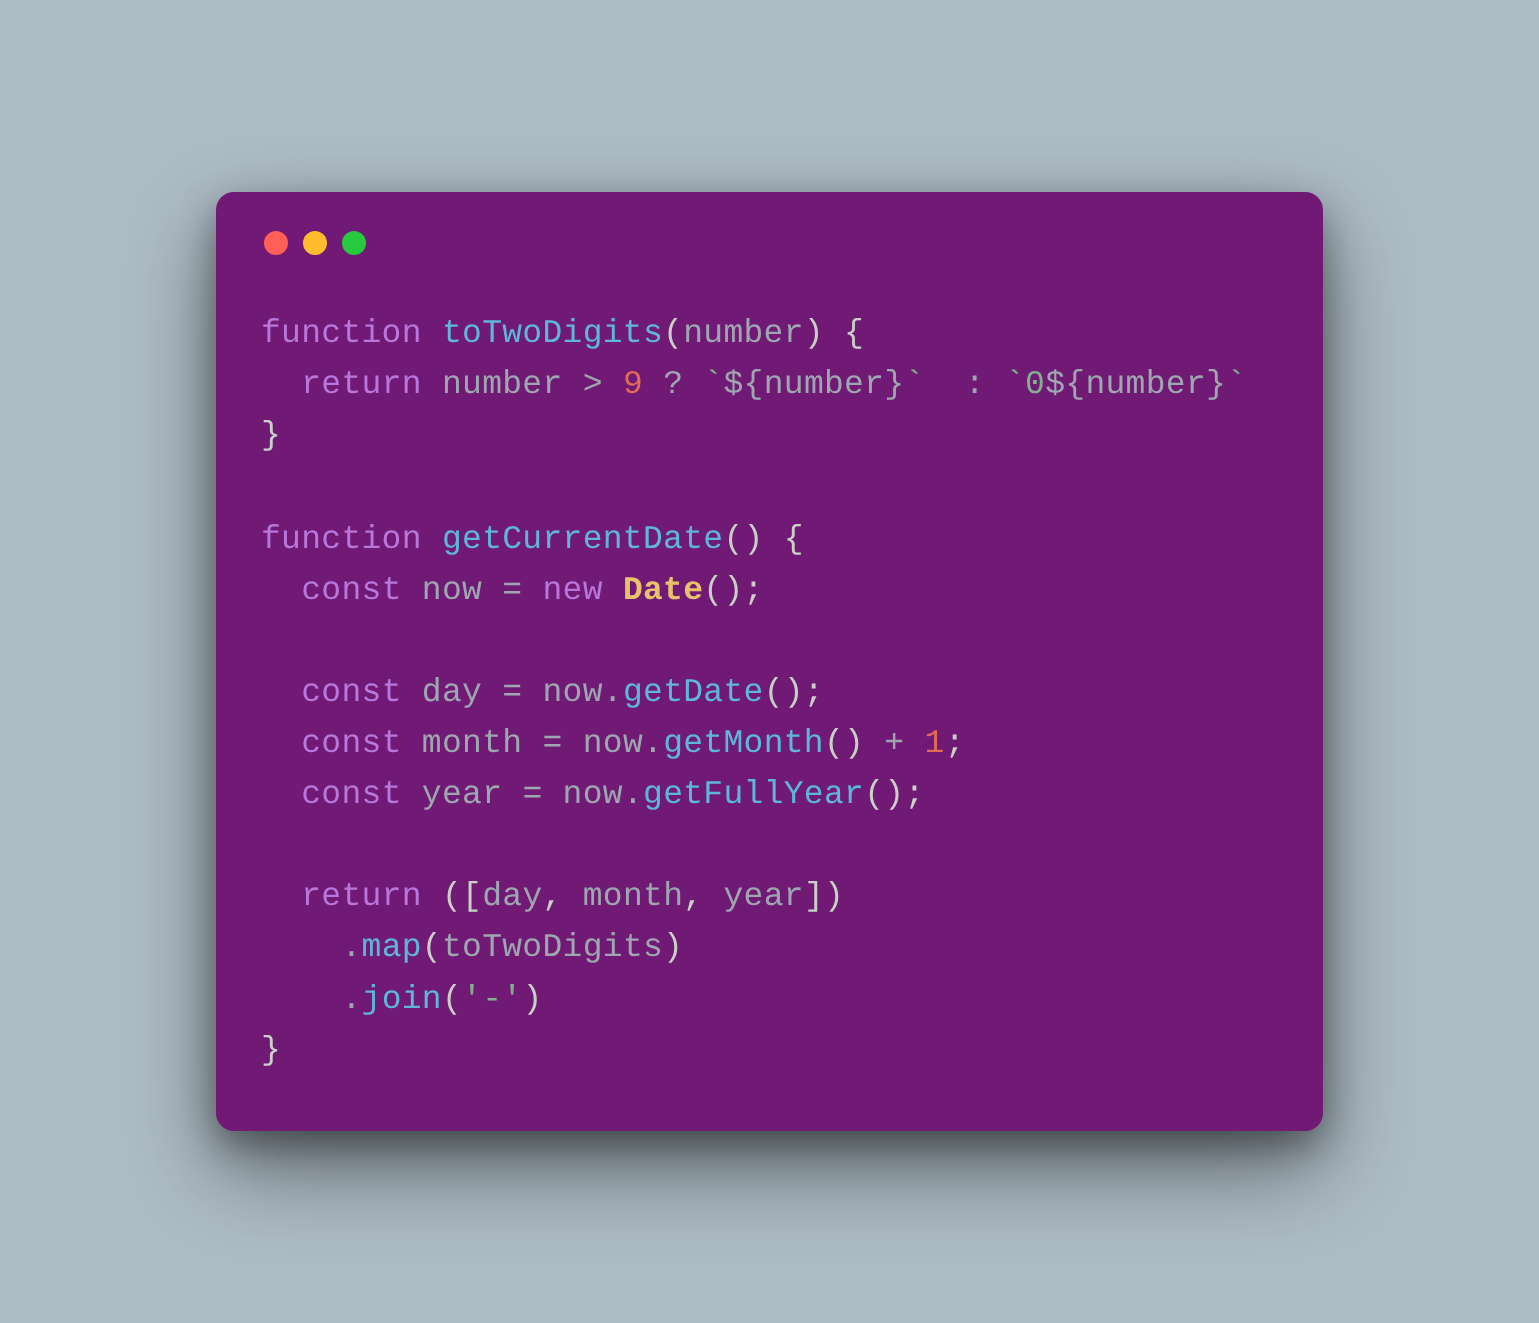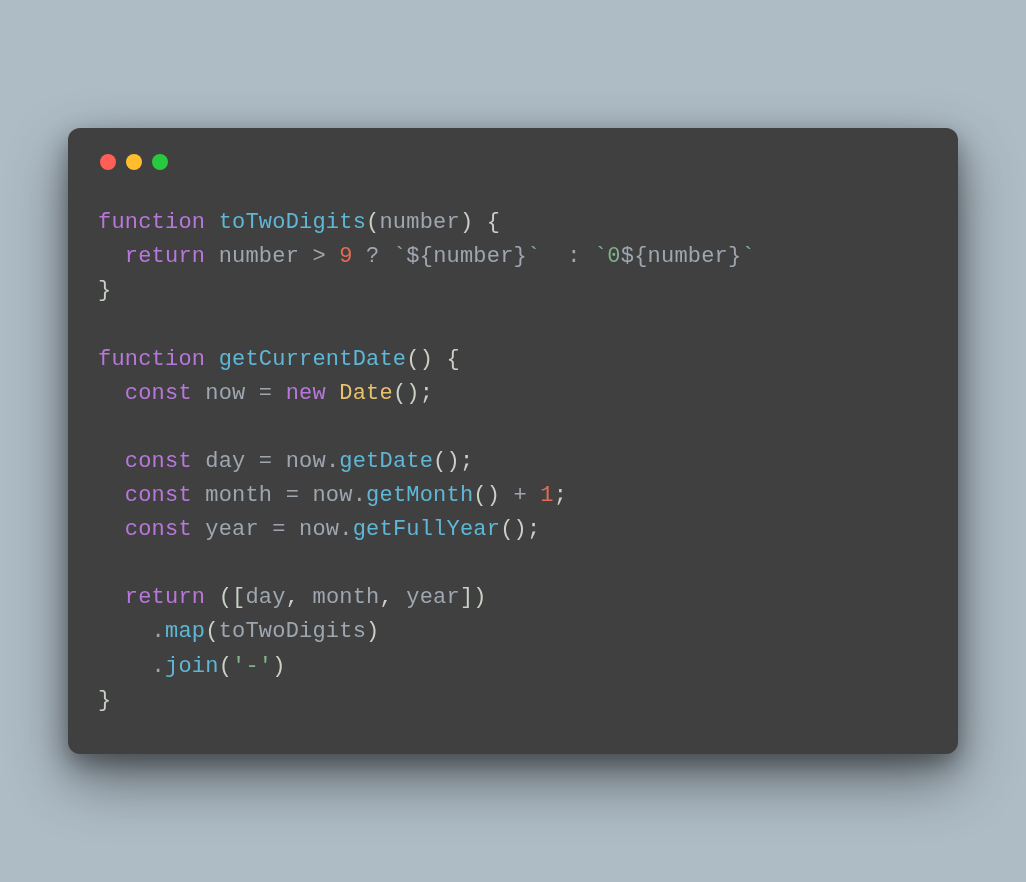--- a/index.html
+++ b/index.html
@@ -6,22 +6,22 @@
   body {
     width: 1026px;
     height: 882px;
     background: #aebcc6;
     display: flex;
     align-items: center;
     justify-content: center;
     font-family: "SF Mono", "Monaco", "Menlo", "Consolas", "Liberation Mono", monospace;
   }
   .window {
-    width: 890px;
-    background: #404040;
+    width: 738px;
+    background: #701a75;
     border-radius: 12px;
     box-shadow: 0 25px 60px rgba(0,0,0,0.45), 0 10px 25px rgba(0,0,0,0.35);
     padding: 26px 30px 36px 30px;
   }
   .traffic-lights {
     display: flex;
     gap: 10px;
     margin-bottom: 36px;
     margin-left: 2px;
   }
@@ -40,21 +40,21 @@
     white-space: pre;
     letter-spacing: 0.2px;
   }
   .kw   { color: #b877db; }  
   .fn   { color: #5eb7d6; }  
   .id   { color: #9ea6b0; }  
   .op   { color: #9ea6b0; }  
   .pn   { color: #c9d0c6; }  
   .num  { color: #e06c56; }  
   .str  { color: #81b18b; }  
-  .cls  { color: #e7c16b; }
+  .cls  { color: #e7c16b; font-weight: bold; }
 </style>
 </head>
 <body>
 
 <div class="window">
   <div class="traffic-lights">
     <div class="dot red"></div>
     <div class="dot yellow"></div>
     <div class="dot green"></div>
   </div>

